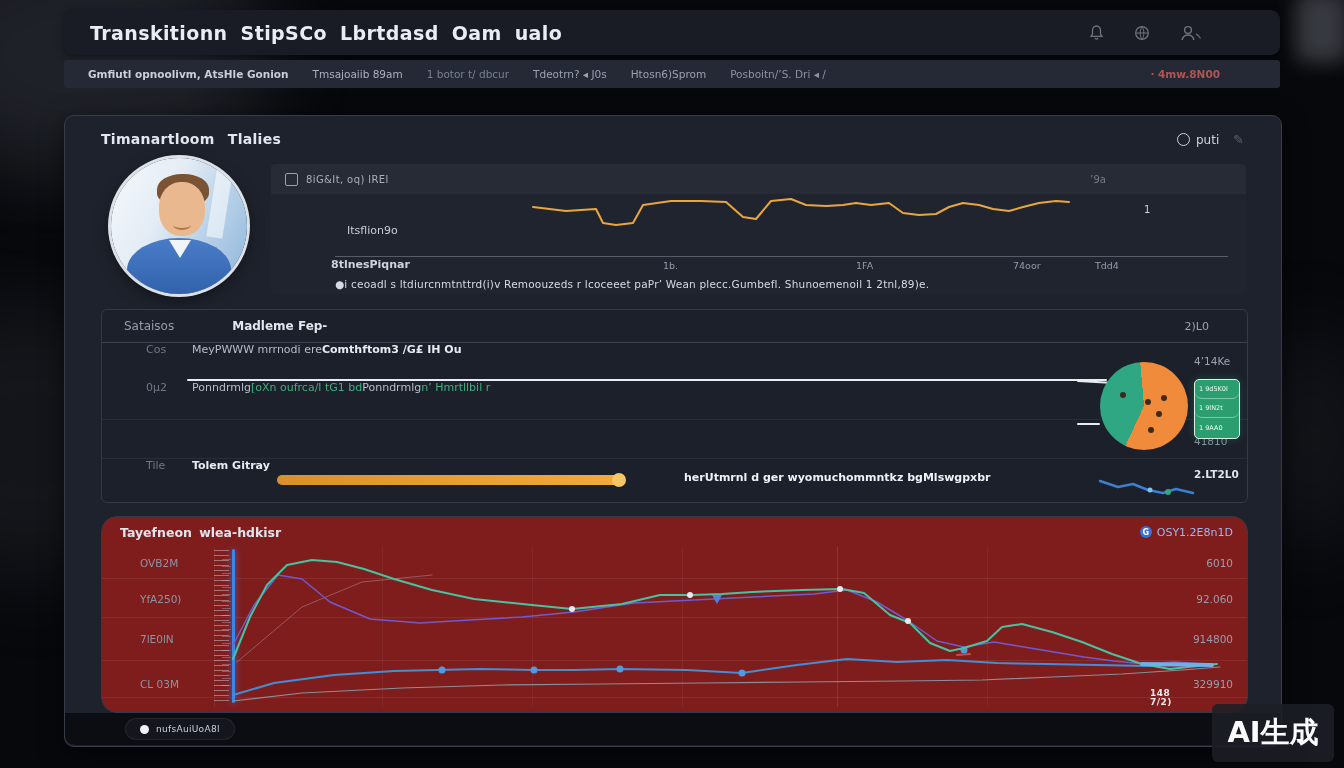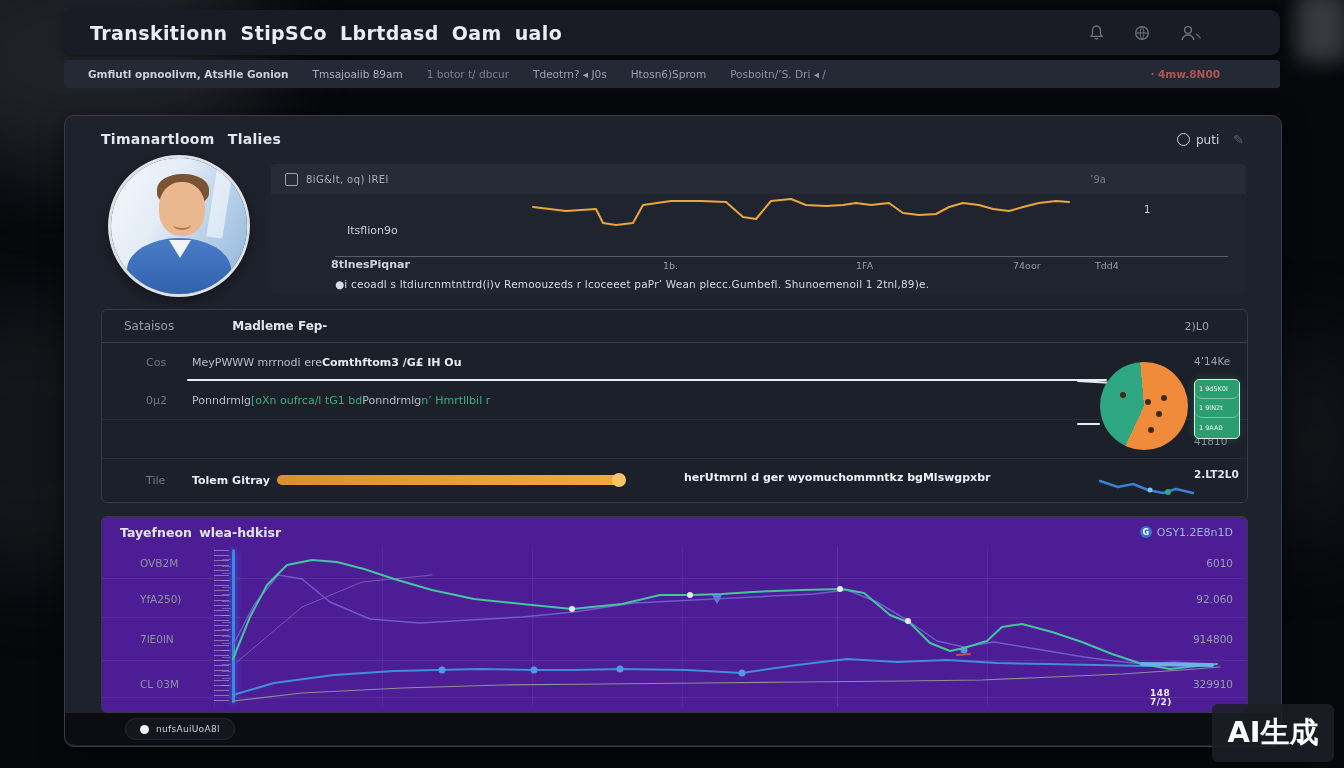--- a/index.html
+++ b/index.html
@@ -64,21 +64,21 @@
   .ovaxis{position:absolute;left:64px;top:92px;width:893px;height:1px;background:#565c69;}
   .ovtick{position:absolute;top:96px;font-size:9.5px;color:#949bA8;}
   .ovnote{position:absolute;left:64px;top:114px;width:905px;font-size:10.5px;color:#d6dae4;letter-spacing:.2px;white-space:nowrap;}
 
   
   .stats{left:36px;top:193px;width:1145px;height:192px;background:#1c202a;border:1px solid #343a47;border-radius:6px;}
   .st-hdr{position:absolute;left:0;top:0;width:100%;height:32px;border-bottom:1px solid #3a404e;display:flex;align-items:center;}
   .st-hkey{margin-left:22px;font-size:12px;color:#959dad;}
   .st-htitle{margin-left:58px;font-size:12px;font-weight:700;color:#e2e6ee;}
   .st-hval{margin-left:auto;margin-right:38px;font-size:11px;color:#9aa2b2;}
-  .st-row{position:absolute;left:0;width:100%;height:38px;display:flex;align-items:center;font-size:11px;}
+  .st-row{position:absolute;left:0;width:100%;height:38px;display:flex;align-items:flex-start;font-size:11px;}
   .st-key{margin-left:44px;width:46px;color:#6f7788;}
   .t-dim{color:#b6bdca;}
   .t-bold{color:#e8ebf2;font-weight:700;}
   .t-green{color:#3fae7e;}
   .hl-line{position:absolute;left:85px;top:69px;width:920px;height:2px;background:#e9ecf2;border-radius:1px;}
   .st-sep2{position:absolute;left:0;top:109px;width:100%;height:1px;background:rgba(255,255,255,.06);}
   .st-sep3{position:absolute;left:0;top:148px;width:100%;height:1px;background:rgba(255,255,255,.06);}
   .pill{position:absolute;left:175px;top:165px;width:345px;height:10px;border-radius:6px;
         background:linear-gradient(90deg,#d9912e,#f2aa3f);}
   .pill-cap{position:absolute;right:-4px;top:-2px;width:14px;height:14px;border-radius:50%;background:#f6c566;}
@@ -87,21 +87,21 @@
   .pie{position:absolute;left:998px;top:52px;width:88px;height:88px;border-radius:50%;}
   .pie-dot{position:absolute;border-radius:50%;transform:translate(-50%,-50%);}
   .ptr{position:absolute;height:2px;background:#e8ebf1;border-radius:1px;}
   .legend{position:absolute;left:1092px;top:69px;width:44px;height:58px;background:#2a9e6f;
           border:1.5px solid #ddeee5;border-radius:5px;display:flex;flex-direction:column;justify-content:space-around;
           box-shadow:0 0 8px rgba(40,150,105,.35);}
   .legend span{font-size:6.5px;color:#f2faf6;padding-left:4px;border-bottom:1px solid rgba(255,255,255,.4);line-height:17px;border-radius:7px;}
   .legend span:last-child{border-bottom:none;}
 
   
-  .trend{left:36px;top:400px;width:1145px;height:195px;background:#4c1d95;border:1px solid #343a47;border-radius:6px;}
+  .trend{left:36px;top:400px;width:1145px;height:195px;background:#7f1d1d;border:1px solid #343a47;border-radius:16px;}
   .tr-hdr{position:absolute;left:0;top:0;width:100%;height:30px;display:flex;align-items:center;}
   .tr-title{margin-left:18px;font-size:12.5px;font-weight:700;color:#e0e4ec;word-spacing:3px;}
   .tr-badge{margin-left:auto;margin-right:14px;display:flex;align-items:center;gap:5px;font-size:11px;color:#9fb6e8;cursor:pointer;}
   .tr-badge .bdot{width:12px;height:12px;border-radius:50%;background:#3b6fd4;color:#fff;font-size:8px;
                   display:flex;align-items:center;justify-content:center;font-weight:700;}
   .chartarea{position:absolute;left:0;top:30px;width:1145px;height:160px;}
   .hgrid{position:absolute;left:0;width:100%;height:1px;background:rgba(255,255,255,.07);}
   .vgrid{position:absolute;top:0;width:1px;height:100%;background:rgba(255,255,255,.05);}
   .ylab{position:absolute;left:38px;font-size:10.5px;color:#8d94a4;transform:translateY(-50%);}
   .rval{position:absolute;right:14px;font-size:10.5px;color:#969eae;transform:translateY(-50%);}

